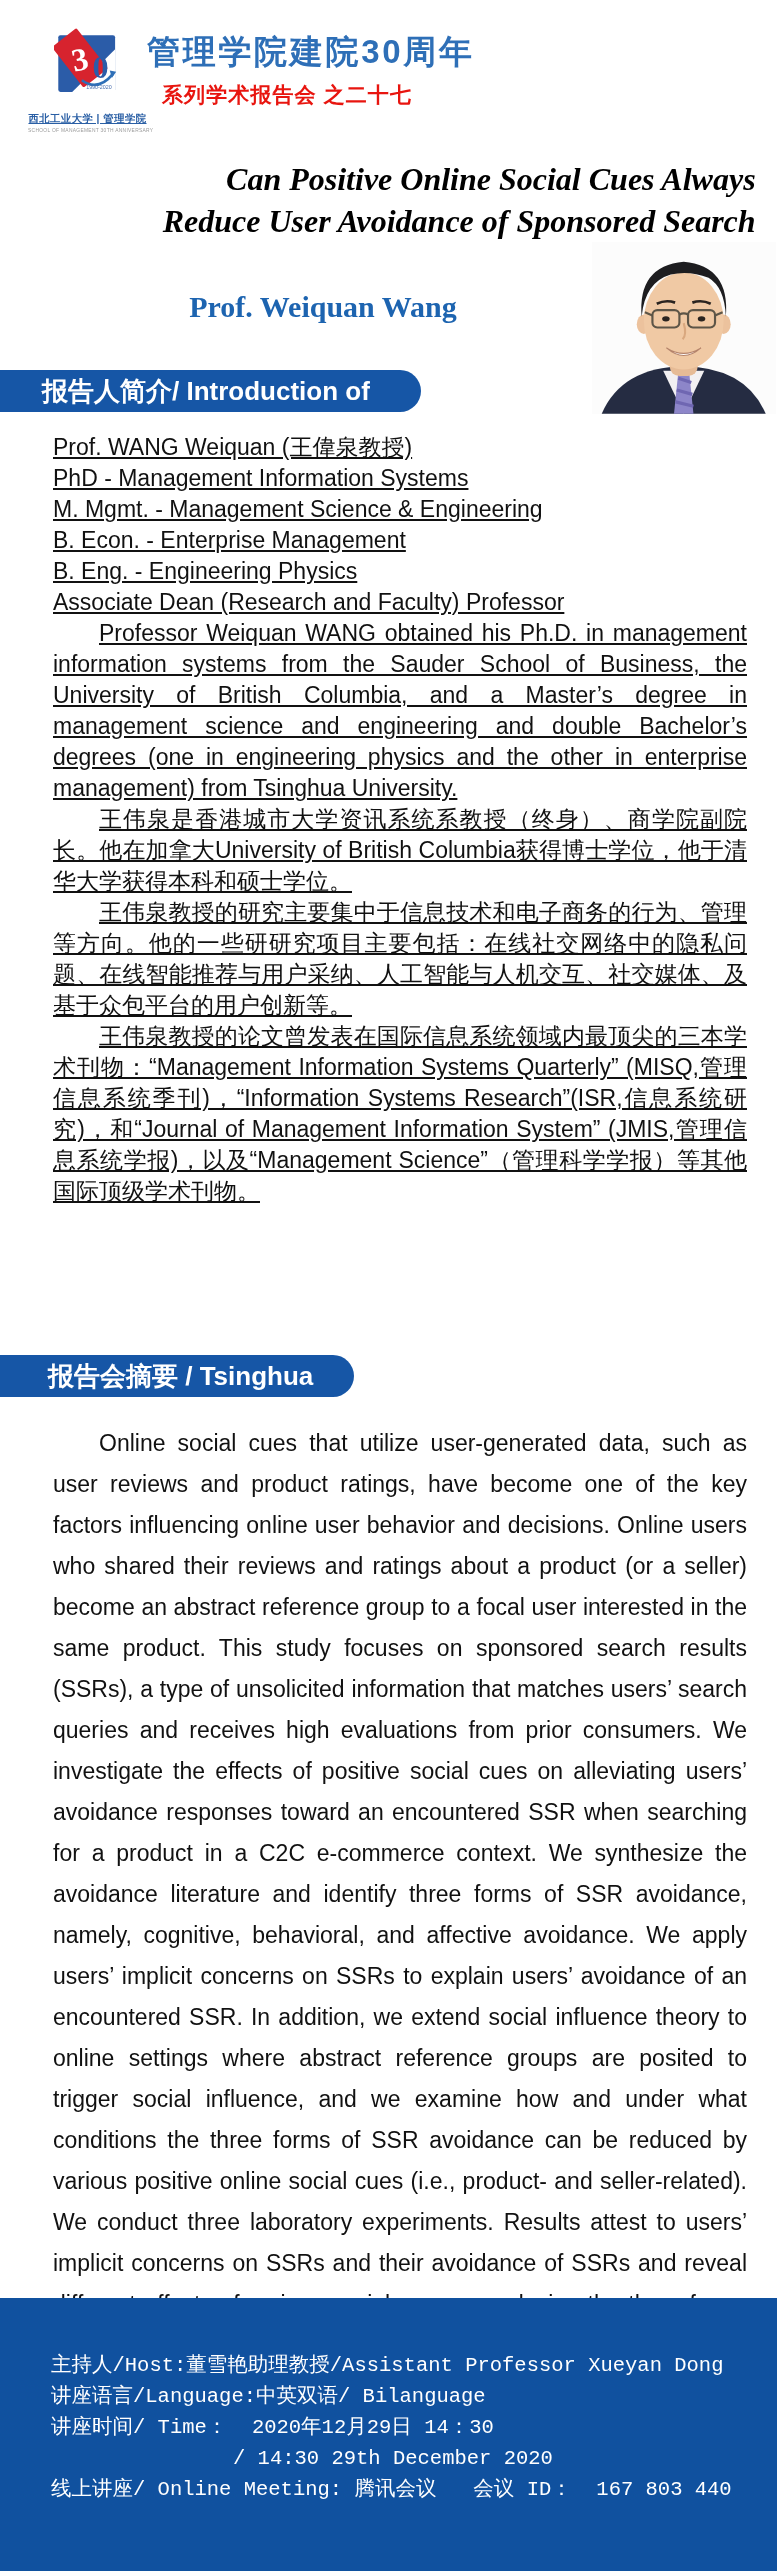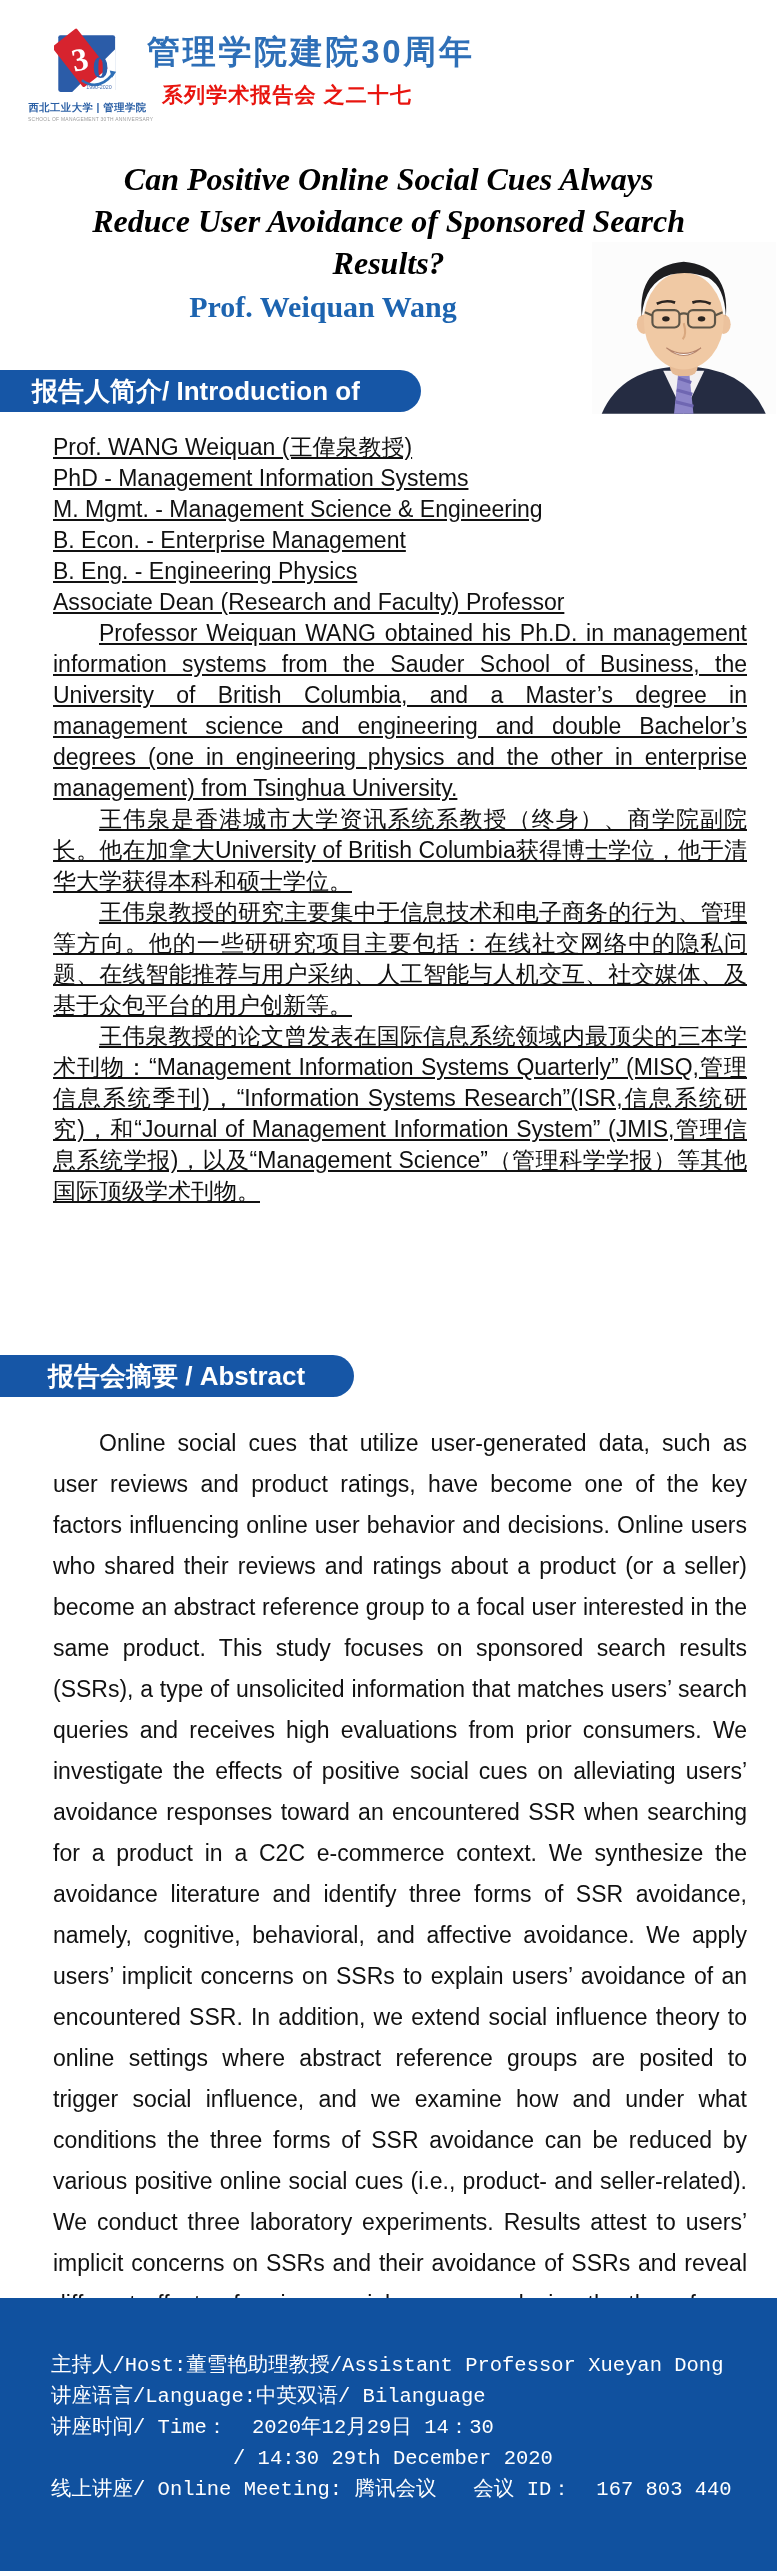--- a/index.html
+++ b/index.html
@@ -2,42 +2,42 @@
 <html style="font-size:8.6px"><head>
 <meta charset="utf-8">
 <style>
   html,body{margin:0;padding:0;background:#e9e9e9;}
   .poster{position:relative;width:777px;height:2576px;background:#ffffff;overflow:hidden;
           font-family:"Liberation Sans",sans-serif;color:#111;margin:0 auto;}
 
   
   .logo-block{position:absolute;left:28px;top:24px;width:119px;text-align:center;}
   .logo-block svg{display:block;margin:0 auto;}
-  .logo-caption{font-size:10.3px;font-weight:bold;color:#2a5fa5;margin-top:1px;letter-spacing:0.5px;white-space:nowrap;}
+  .logo-caption{font-size:10.3px;font-weight:bold;color:#2a5fa5;margin-top:12px;letter-spacing:0.5px;white-space:nowrap;text-decoration:underline;}
   .logo-sub{font-size:4.9px;color:#9b9b9b;margin-top:1.6px;letter-spacing:0.3px;white-space:nowrap;}
 
   .header-title{position:absolute;left:147px;top:30px;font-size:33px;font-weight:900;
                 color:#2e6fb7;letter-spacing:2.7px;white-space:nowrap;}
   .header-subtitle{position:absolute;left:162px;top:81px;font-size:21px;font-weight:900;
                    color:#e8150f;letter-spacing:1.1px;white-space:nowrap;}
 
   
-  .talk-title{position:absolute;left:21.6px;top:158px;width:734px;text-align:center;
+  .talk-title{position:absolute;left:21.6px;top:158px;width:734px;text-align:right;
               font-family:"Liberation Serif",serif;font-style:italic;font-weight:bold;
               font-size:32px;line-height:42px;color:#000;}
   .speaker{position:absolute;left:0;top:290px;width:646px;text-align:center;
            font-family:"Liberation Serif",serif;font-weight:bold;font-size:30px;color:#1d64b0;}
 
   
   .photo{position:absolute;left:592px;top:242px;width:184px;height:172px;background:#fdfdfd;}
 
   
   .banner{position:absolute;left:0;background:#1656a6;color:#fff;font-weight:bold;
           font-size:26px;box-sizing:border-box;white-space:nowrap;}
-  .banner1{top:370px;width:421px;height:42px;line-height:42px;border-radius:0 21px 21px 0;padding-left:32px;}
+  .banner1{top:370px;width:421px;height:42px;line-height:42px;border-radius:0 21px 21px 0;padding-left:42px;}
   .banner2{top:1355px;width:354px;height:42px;line-height:42px;border-radius:0 21px 21px 0;padding-left:48px;}
 
   
   .bio{position:absolute;left:53px;top:432px;width:694px;font-size:23px;line-height:31px;font-weight:300;text-decoration:underline;}
   .bio .line{white-space:nowrap;}
   .bio p{margin:0;text-align:justify;text-indent:46px;}
   .abstract{position:absolute;left:53px;top:1423px;width:694px;font-size:23px;line-height:41px;
             text-align:justify;text-indent:46px;font-weight:300;}
 
   
@@ -112,21 +112,21 @@
     <div class="line">M. Mgmt. - Management Science &amp; Engineering</div>
     <div class="line">B. Econ. - Enterprise Management</div>
     <div class="line">B. Eng. - Engineering Physics</div>
     <div class="line">Associate Dean (Research and Faculty) Professor</div>
     <p>Professor Weiquan WANG obtained his Ph.D. in management information systems from the Sauder School of Business, the University of British Columbia, and a Master’s degree in management science and engineering and double Bachelor’s degrees (one in engineering physics and the other in enterprise management) from Tsinghua University.</p>
     <p>王伟泉是香港城市大学资讯系统系教授（终身）、商学院副院长。他在加拿大University of British Columbia获得博士学位，他于清华大学获得本科和硕士学位。</p>
     <p>王伟泉教授的研究主要集中于信息技术和电子商务的行为、管理等方向。他的一些研研究项目主要包括：在线社交网络中的隐私问题、在线智能推荐与用户采纳、人工智能与人机交互、社交媒体、及基于众包平台的用户创新等。</p>
     <p>王伟泉教授的论文曾发表在国际信息系统领域内最顶尖的三本学术刊物：“Management Information Systems Quarterly” (MISQ,管理信息系统季刊)，“Information Systems Research”(ISR,信息系统研究)，和“Journal of Management Information System” (JMIS,管理信息系统学报)，以及“Management Science”（管理科学学报）等其他国际顶级学术刊物。</p>
   </div>
 
-  <div class="banner banner2">报告会摘要 / Abstract</div>
+  <div class="banner banner2">报告会摘要 / Tsinghua</div>
   <div class="abstract">Online social cues that utilize user-generated data, such as user reviews and product ratings, have become one of the key factors influencing online user behavior and decisions. Online users who shared their reviews and ratings about a product (or a seller) become an abstract reference group to a focal user interested in the same product. This study focuses on sponsored search results (SSRs), a type of unsolicited information that matches users’ search queries and receives high evaluations from prior consumers. We investigate the effects of positive social cues on alleviating users’ avoidance responses toward an encountered SSR when searching for a product in a C2C e-commerce context. We synthesize the avoidance literature and identify three forms of SSR avoidance, namely, cognitive, behavioral, and affective avoidance. We apply users’ implicit concerns on SSRs to explain users’ avoidance of an encountered SSR. In addition, we extend social influence theory to online settings where abstract reference groups are posited to trigger social influence, and we examine how and under what conditions the three forms of SSR avoidance can be reduced by various positive online social cues (i.e., product- and seller-related). We conduct three laboratory experiments. Results attest to users’ implicit concerns on SSRs and their avoidance of SSRs and reveal different effects of various social cues on reducing the three forms of SSR avoidance. This study uncovers the theoretical mechanisms of social influence on reducing SSR avoidance in online settings. It also offers practical implications for online search service providers to help online users’ decision making in their search process.</div>
 
   <div class="footer">
     <div class="fline">主持人/Host:董雪艳助理教授/Assistant Professor Xueyan Dong</div>
     <div class="fline">讲座语言/Language:中英双语/ Bilanguage</div>
     <div class="fline">讲座时间/ Time：  2020年12月29日 14：30</div>
     <div class="fline fline-indent">/ 14:30 29th December 2020</div>
     <div class="fline">线上讲座/ Online Meeting: 腾讯会议   会议 ID：  167 803 440</div>
   </div>
 

